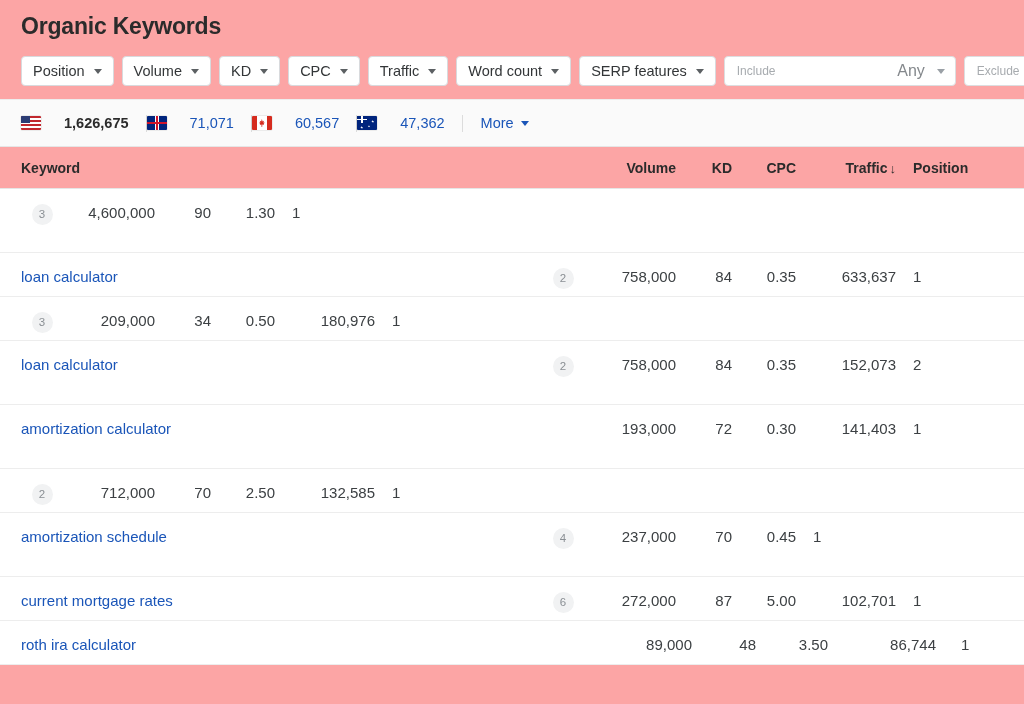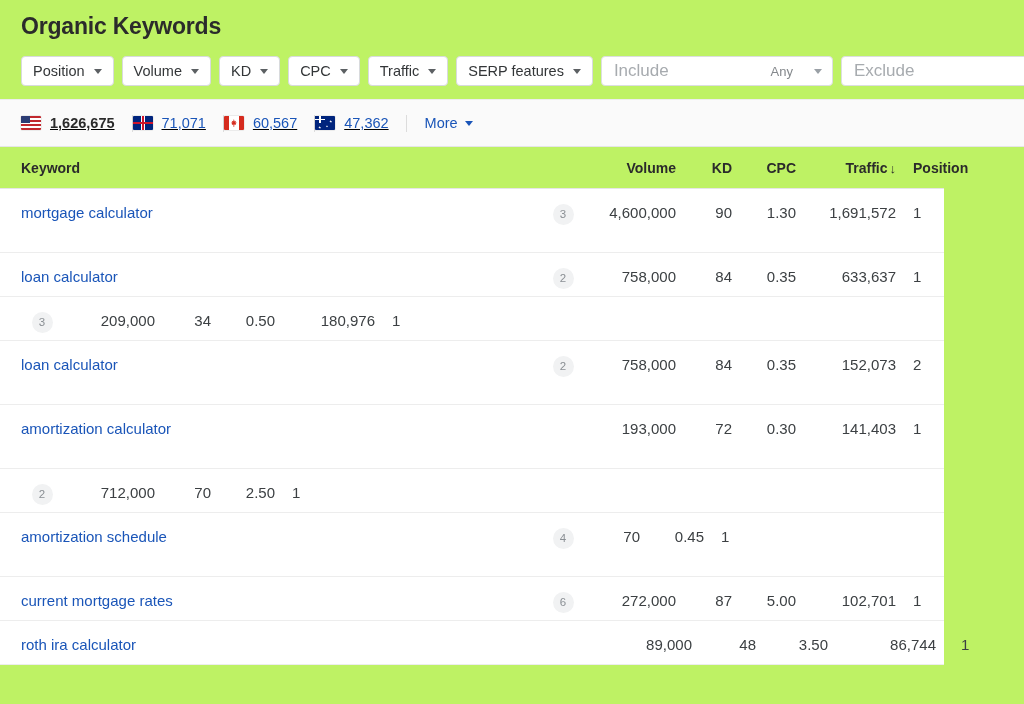--- a/index.html
+++ b/index.html
@@ -5,21 +5,21 @@
   * { box-sizing: border-box; }
   html, body {
     margin: 0; padding: 0;
     width: 1024px; height: 704px;
     overflow: hidden;
     background: #ffffff;
     font-family: "Liberation Sans", sans-serif;
     -webkit-font-smoothing: antialiased;
   }
 
-  .page { width: 1024px; height: 704px; position: relative; background:#bef264; }
+  .page { width: 1024px; height: 704px; position: relative; background:#fca5a5; }
 
   
   .title-bar { padding: 12px 0 0 21px; }
   .page-title {
     font-size: 23px;
     font-weight: bold;
     color: #2b2b2b;
     letter-spacing: -0.2px;
     line-height: 28px;
     margin: 0;
@@ -66,56 +66,55 @@
     align-items: center;
     height: 30px;
     border: 1px solid #dcdee0;
     border-radius: 4px;
     background: #fff;
     padding: 0 10px 0 12px;
     flex: none;
     min-width: 0;
   }
   .text-filter .tf-placeholder {
-    font-size: 17px;
+    font-size: 12px;
     color: #a7abaf;
     flex: 1;
     overflow: hidden;
   }
   .text-filter .tf-any {
-    font-size: 13px;
+    font-size: 16px;
     color: #84888c;
     display: inline-flex;
     align-items: center;
-    gap: 21px;
+    gap: 12px;
     padding-left: 14px;
   }
   .tf-include { width: 232px; }
   .tf-exclude { width: 232px; }
 
   
   .country-bar {
     display: flex;
     align-items: center;
     height: 48px;
     padding-left: 21px;
     background: #fafafa;
     border-top: 1px solid #ededed;
     border-bottom: 1px solid #e6e6e6;
     margin-top: 11px;
     gap: 0;
   }
   .country-item {
     display: inline-flex;
     align-items: center;
-    gap: 9px;
+    gap: 23px;
     padding: 0 17px 0 0;
     cursor: pointer;
     line-height: 1;
-    text-decoration: underline;
   }
   .country-sep {
     width: 1px;
     height: 17px;
     background: #dcdcdc;
     flex: none;
   }
   .country-count { font-size: 14.5px; color: #1a55b8; }
   .country-item.active .country-count { color: #2b2b2b; font-weight: bold; }
   .more-link {
@@ -189,21 +188,21 @@
       linear-gradient(to right, transparent 38%, #fff 38%, #fff 62%, transparent 62%);
   }
   .flag-au .star-a { position:absolute; right:3px; top:4px; width:3px; height:3px; background:#fff;
     clip-path: polygon(50% 0%, 61% 35%, 98% 35%, 68% 57%, 79% 91%, 50% 70%, 21% 91%, 32% 57%, 2% 35%, 39% 35%); }
   .flag-au .star-b { position:absolute; right:7px; top:9px; width:2.5px; height:2.5px; background:#fff;
     clip-path: polygon(50% 0%, 61% 35%, 98% 35%, 68% 57%, 79% 91%, 50% 70%, 21% 91%, 32% 57%, 2% 35%, 39% 35%); }
   .flag-au .star-c { position:absolute; left:3px; bottom:1px; width:3px; height:3px; background:#fff;
     clip-path: polygon(50% 0%, 61% 35%, 98% 35%, 68% 57%, 79% 91%, 50% 70%, 21% 91%, 32% 57%, 2% 35%, 39% 35%); }
 
   
-  .kw-table { width: 944px; }
+  .kw-table { width: 1024px; }
   .kw-head {
     display: flex;
     align-items: center;
     height: 42px;
     padding: 0 0 0 21px;
     border-bottom: 1px solid #e6e6e6;
     font-size: 14px;
     font-weight: bold;
     color: #2b2b2b;
   }
@@ -279,20 +278,24 @@
       <div class="filter-btn">
         <span>KD</span>
         <span class="caret"></span>
       </div>
       <div class="filter-btn">
         <span>CPC</span>
         <span class="caret"></span>
       </div>
       <div class="filter-btn">
         <span>Traffic</span>
+        <span class="caret"></span>
+      </div>
+      <div class="filter-btn">
+        <span>Word count</span>
         <span class="caret"></span>
       </div>
       <div class="filter-btn">
         <span>SERP features</span>
         <span class="caret"></span>
       </div>
       <div class="text-filter tf-include">
       <span class="tf-placeholder">Include</span>
       <span class="tf-any">
         <span>Any</span>
@@ -344,26 +347,24 @@
       <div class="c-volume">Volume</div>
       <div class="c-kd">KD</div>
       <div class="c-cpc">CPC</div>
       <div class="c-traffic">
         <span>Traffic</span><span class="sort-arrow">↓</span>
       </div>
       <div class="c-position">Position</div>
     </div>
     <div id="table-body">
         <div class="kw-row" style="height: 64px;">
-          <div class="cell c-keyword"><span class="kw-link">mortgage calculator</span></div>
           <div class="cell c-badge"><span class="sf-badge">3</span></div>
           <div class="cell num c-volume">4,600,000</div>
           <div class="cell num c-kd">90</div>
           <div class="cell num c-cpc">1.30</div>
-          <div class="cell num c-traffic">1,691,572</div>
           <div class="cell num c-position">1</div>
         </div>
         <div class="kw-row" style="height: 44px;">
           <div class="cell c-keyword"><span class="kw-link">loan calculator</span></div>
           <div class="cell c-badge"><span class="sf-badge">2</span></div>
           <div class="cell num c-volume">758,000</div>
           <div class="cell num c-kd">84</div>
           <div class="cell num c-cpc">0.35</div>
           <div class="cell num c-traffic">633,637</div>
           <div class="cell num c-position">1</div>
@@ -392,25 +393,27 @@
           <div class="cell num c-kd">72</div>
           <div class="cell num c-cpc">0.30</div>
           <div class="cell num c-traffic">141,403</div>
           <div class="cell num c-position">1</div>
         </div>
         <div class="kw-row" style="height: 44px;">
           <div class="cell c-badge"><span class="sf-badge">2</span></div>
           <div class="cell num c-volume">712,000</div>
           <div class="cell num c-kd">70</div>
           <div class="cell num c-cpc">2.50</div>
+          <div class="cell num c-traffic">132,585</div>
           <div class="cell num c-position">1</div>
         </div>
         <div class="kw-row" style="height: 64px;">
           <div class="cell c-keyword"><span class="kw-link">amortization schedule</span></div>
           <div class="cell c-badge"><span class="sf-badge">4</span></div>
+          <div class="cell num c-volume">237,000</div>
           <div class="cell num c-kd">70</div>
           <div class="cell num c-cpc">0.45</div>
           <div class="cell num c-position">1</div>
         </div>
         <div class="kw-row" style="height: 44px;">
           <div class="cell c-keyword"><span class="kw-link">current mortgage rates</span></div>
           <div class="cell c-badge"><span class="sf-badge">6</span></div>
           <div class="cell num c-volume">272,000</div>
           <div class="cell num c-kd">87</div>
           <div class="cell num c-cpc">5.00</div>

